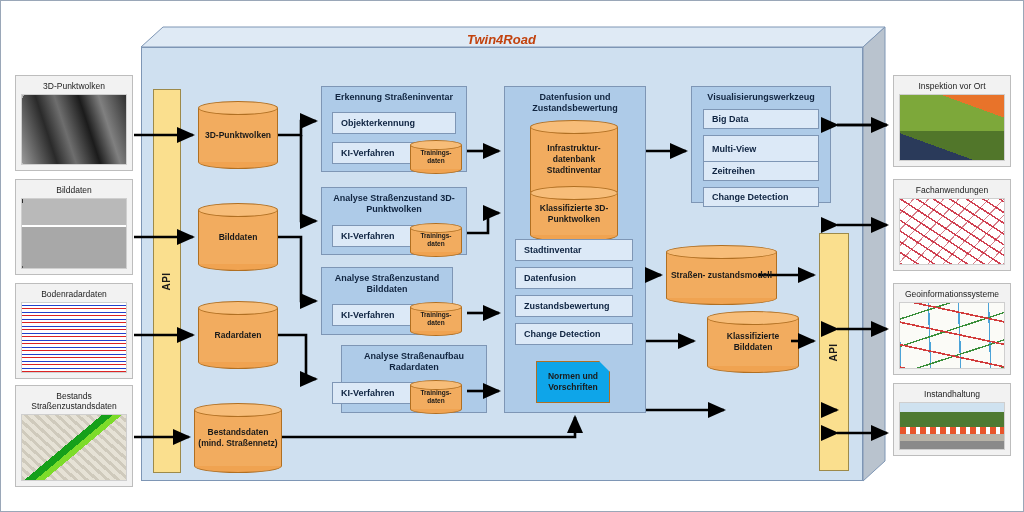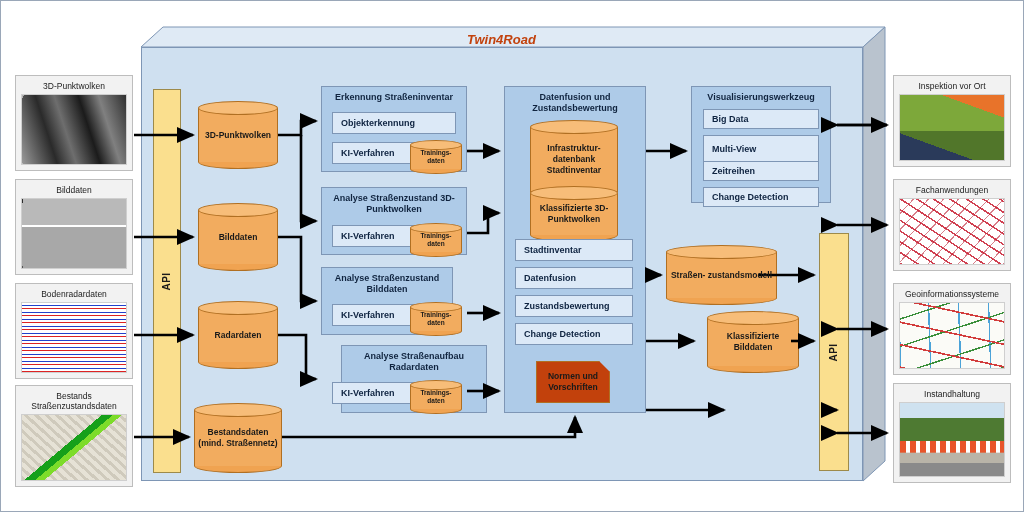--- a/index.html
+++ b/index.html
@@ -82,21 +82,21 @@
   
   .panel{position:absolute;background:#aecbe8;border:1px solid #7e96b5;
          box-sizing:border-box;}
   .panel-title{text-align:center;font-size:9px;font-weight:bold;color:#10243f;
                line-height:11px;padding:5px 4px 0 4px;}
   .subbox{position:absolute;background:#dce9f7;border:1px solid #7e96b5;
           box-sizing:border-box;display:flex;align-items:center;
           font-size:9px;font-weight:bold;color:#0e2340;padding-left:8px;}
 
   
-  .note{position:absolute;background:#c2410c;border:1px solid #b06f22;
+  .note{position:absolute;background:#0ea5e9;border:1px solid #b06f22;
         box-sizing:border-box;display:flex;align-items:center;justify-content:center;
         text-align:center;font-size:8.5px;font-weight:bold;color:#1a1a1a;line-height:11px;
         clip-path:polygon(0 0, calc(100% - 11px) 0, 100% 11px, 100% 100%, 0 100%);}
 
   
   .title{position:absolute;font-style:italic;font-weight:bold;font-size:13px;color:#c2410c;}
 
   svg.lines{position:absolute;left:0;top:0;width:1024px;height:512px;
             pointer-events:none;}
 </style>
@@ -266,21 +266,21 @@
     <div class="card-thumb th-tablet"></div>
   </div>
   <div class="card" style="left:892px;top:178px;width:118px;height:92px;">
     <div class="card-title">Fachanwendungen</div>
     <div class="card-thumb th-redpts"></div>
   </div>
   <div class="card" style="left:892px;top:282px;width:118px;height:92px;">
     <div class="card-title">Geoinformationssysteme</div>
     <div class="card-thumb th-gis"></div>
   </div>
-  <div class="card" style="left:892px;top:382px;width:118px;height:100px;">
+  <div class="card" style="left:892px;top:382px;width:118px;height:73px;">
     <div class="card-title">Instandhaltung</div>
     <div class="card-thumb th-street"></div>
   </div>
 
   <svg class="lines">
     <defs>
       <marker id="ah" markerWidth="7" markerHeight="7" refX="6.2" refY="3.1" orient="auto" markerUnits="strokeWidth">
         <path d="M0,0 L7,3.1 L0,6.2 z" fill="#000"></path>
       </marker>
       <marker id="ahs" markerWidth="6" markerHeight="6" refX="5.4" refY="2.7" orient="auto" markerUnits="strokeWidth">

